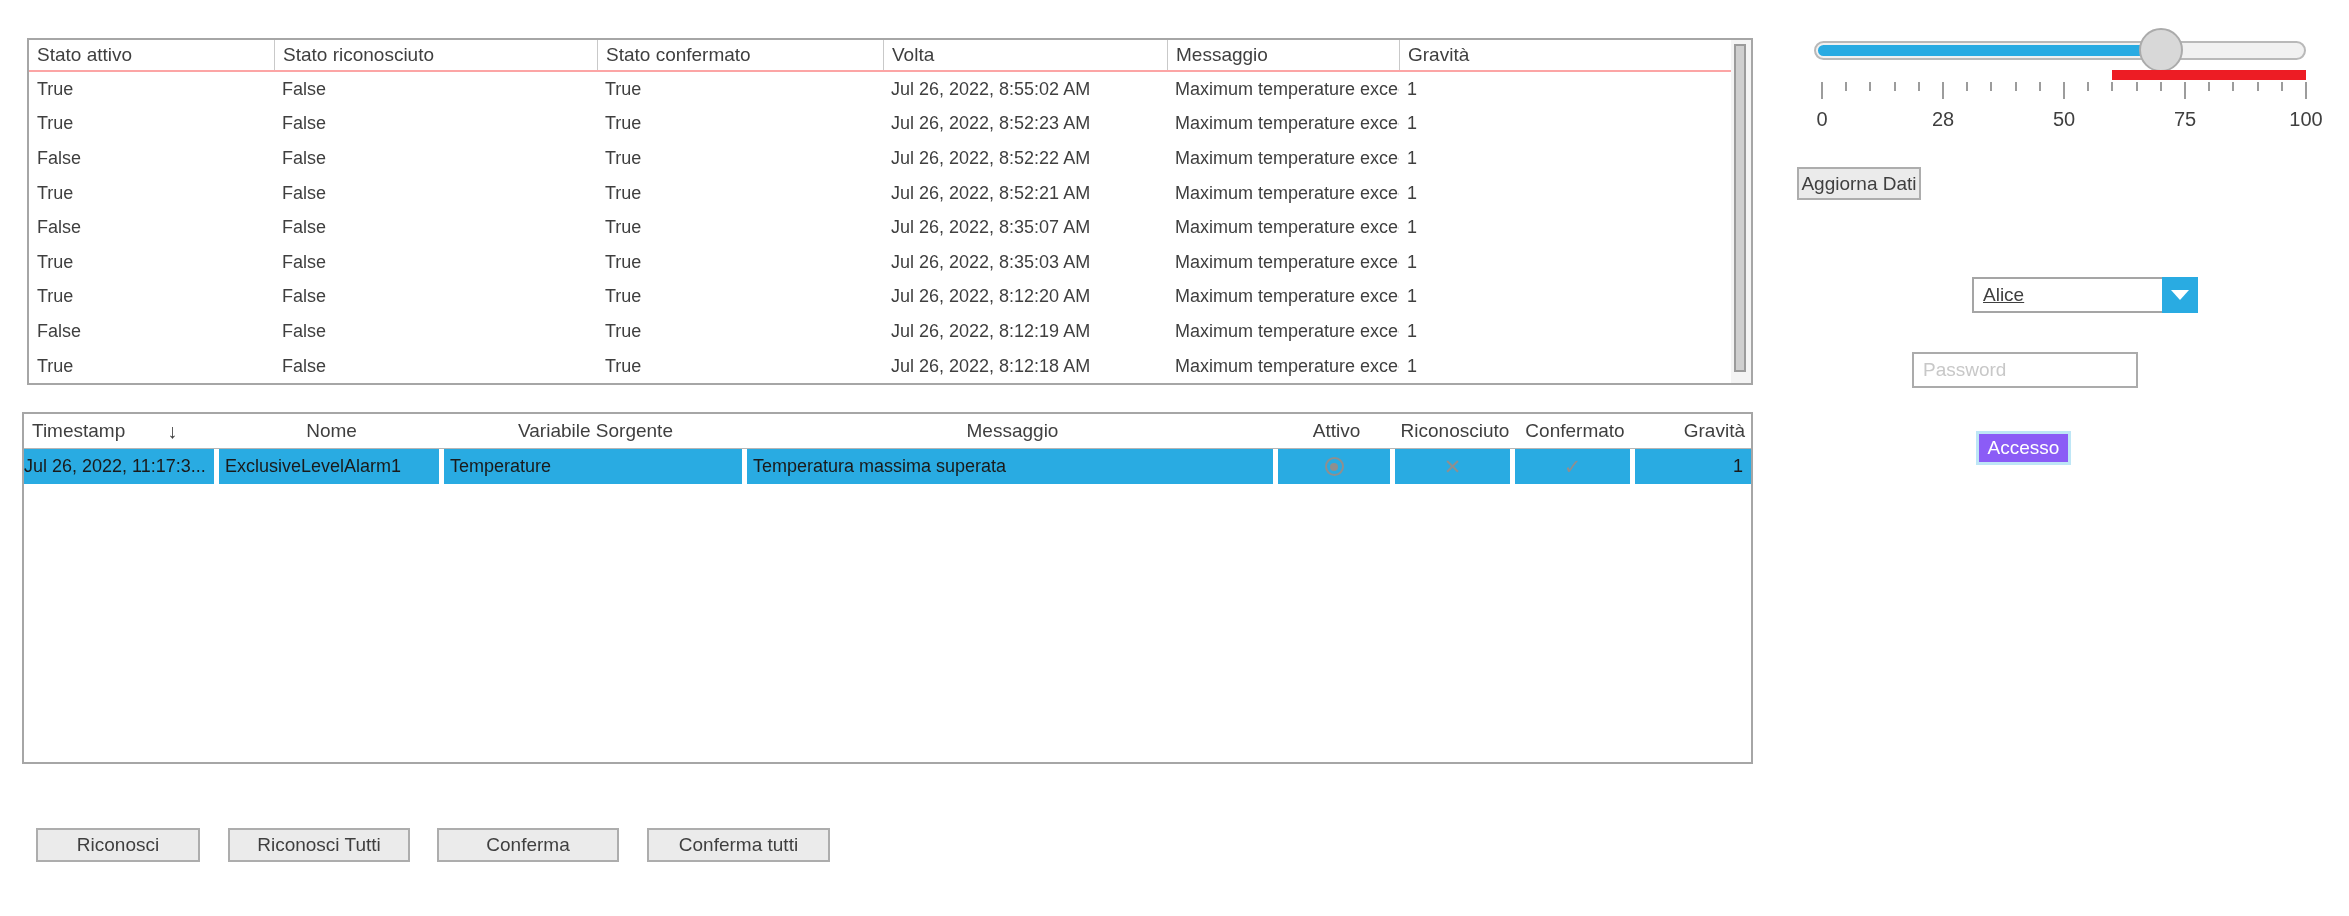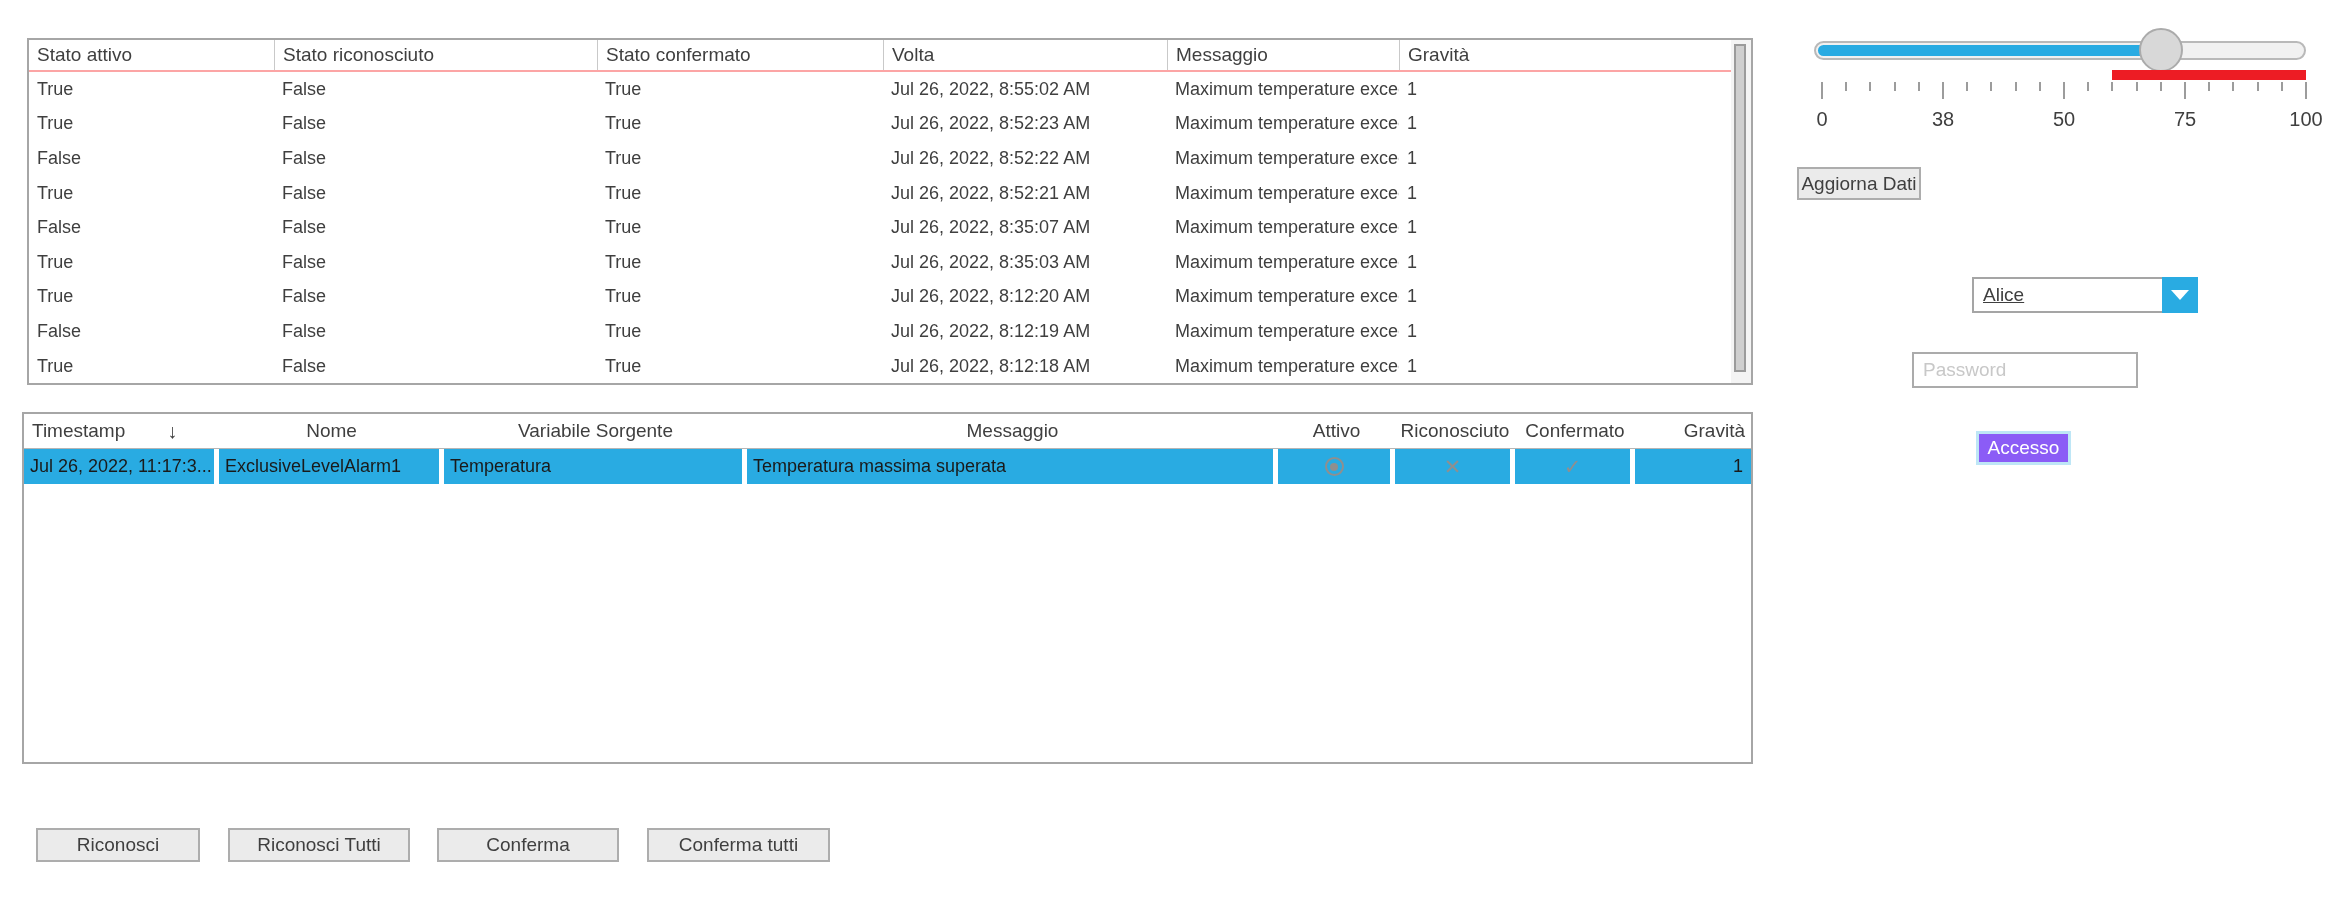--- a/index.html
+++ b/index.html
@@ -29,21 +29,21 @@
   .al-head { display:flex; height:35px; align-items:center; border-bottom:1px solid #B5B5B5; font-size:19px; }
   .h { white-space:nowrap; overflow:hidden; flex-shrink:0; display:flex; align-items:center; }
   .h0{width:195px; padding-left:8px;} .h1{width:225px; justify-content:center;}
   .h2{width:303px; justify-content:center;} .h3{width:531px; justify-content:center;}
   .h4{width:117px; justify-content:center;} .h5{width:120px; justify-content:center;}
   .h6{width:120px; justify-content:center;} .h7{width:116px; justify-content:flex-end; padding-right:6px;}
   .sort-arrow { margin-left:42px; font-size:20px; color:#3F3F3F; }
   .al-row { display:flex; height:35px; column-gap:5px; }
   .al-row .rc { background:#29ABE2; color:#1A1A1A; font-size:18px; display:flex; align-items:center;
     white-space:nowrap; overflow:hidden; flex-shrink:0; }
-  .r0{width:190px; padding-left:6px;} .r1{width:220px; padding-left:6px;}
+  .r0{width:190px; padding-left:0;} .r1{width:220px; padding-left:6px;}
   .r2{width:298px; padding-left:6px;} .r3{width:526px; padding-left:6px;}
   .r4{width:112px; justify-content:center;} .r5{width:115px; justify-content:center;}
   .r6{width:115px; justify-content:center;} .r7{width:116px; justify-content:flex-end; padding-right:8px;}
   .state-icon { color:#8F8F8F; font-size:21px; line-height:1; }
   .radio-icon { width:19px; height:19px; border:2px solid #8F8F8F; border-radius:50%;
     display:flex; align-items:center; justify-content:center; }
   .radio-icon::after { content:""; width:8px; height:8px; border-radius:50%; background:#8F8F8F; }
 
   
   .btn { position:absolute; height:34px; background:#EBEBEB; border:2px solid #ADADAD;
@@ -184,21 +184,21 @@
     <span class="h h2">Variabile Sorgente</span>
     <span class="h h3">Messaggio</span>
     <span class="h h4">Attivo</span>
     <span class="h h5">Riconosciuto</span>
     <span class="h h6">Confermato</span>
     <span class="h h7">Gravità</span>
   </div>
   <div class="al-row">
     <span class="rc r0">Jul 26, 2022, 11:17:3...</span>
     <span class="rc r1">ExclusiveLevelAlarm1</span>
-    <span class="rc r2">Temperatura</span>
+    <span class="rc r2">Temperature</span>
     <span class="rc r3">Temperatura massima superata</span>
     <span class="rc r4">
         <span class="radio-icon"></span>
       </span>
     <span class="rc r5">
         <span class="state-icon">✕</span>
       </span>
     <span class="rc r6">
         <span class="state-icon">✓</span>
       </span>
@@ -235,21 +235,21 @@
       <div class="tick" style="left: 357.8px;"></div>
       <div class="tick major" style="left: 382px;"></div>
       <div class="tick" style="left: 406.2px;"></div>
       <div class="tick" style="left: 430.4px;"></div>
       <div class="tick" style="left: 454.6px;"></div>
       <div class="tick" style="left: 478.8px;"></div>
       <div class="tick major" style="left: 503px;"></div>
     </div>
   <div>
       <span class="sl-label" style="left: 20px;">0</span>
-      <span class="sl-label" style="left: 141px;">38</span>
+      <span class="sl-label" style="left: 141px;">28</span>
       <span class="sl-label" style="left: 262px;">50</span>
       <span class="sl-label" style="left: 383px;">75</span>
       <span class="sl-label" style="left: 504px;">100</span>
     </div>
 </div>
 
 <button class="btn btn-refresh">Aggiorna Dati</button>
 
 <div class="combo">
   <div class="combo-value">Alice</div>

